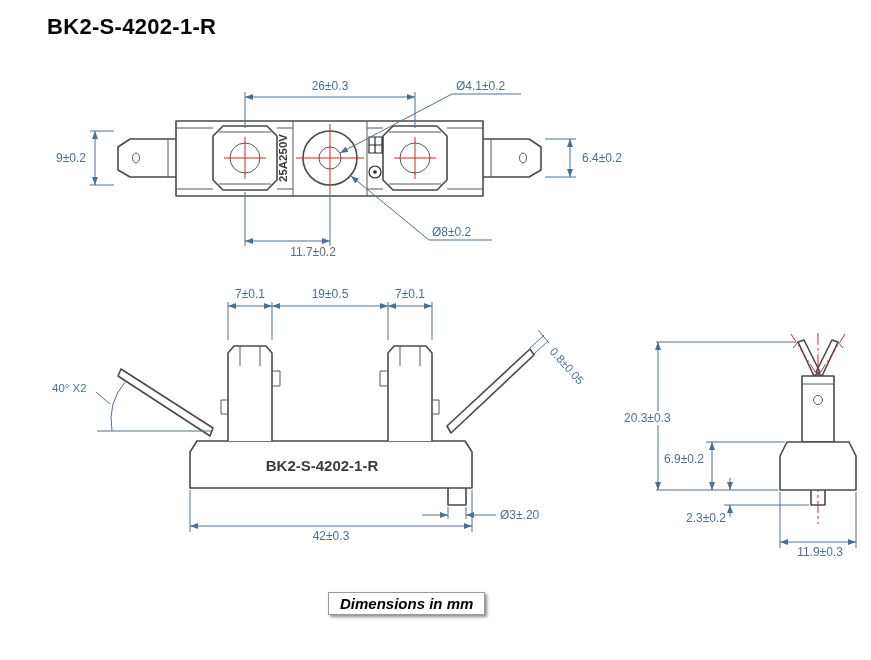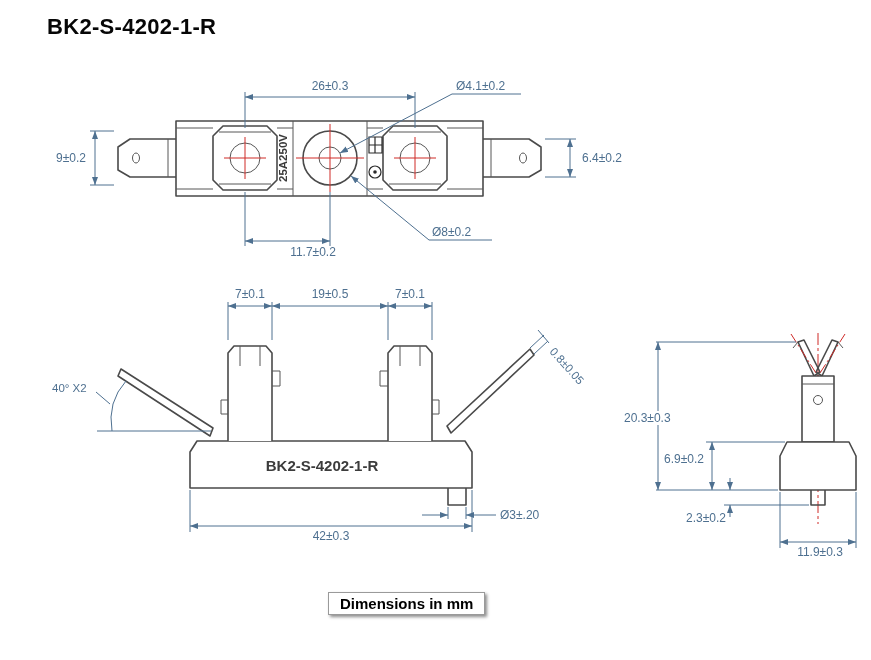--- a/index.html
+++ b/index.html
@@ -7,21 +7,21 @@
     width:871px; height:660px; position:relative; background:#ffffff;
     font-family:"Liberation Sans", sans-serif; overflow:hidden;
   }
   .page-title {
     position:absolute; left:47px; top:14px;
     font-size:22px; font-weight:bold; color:#060606; letter-spacing:.3px;
   }
   .footer-note {
     position:absolute; left:328px; top:592px; background:#fff;
     border:1px solid #9a9a9a; box-shadow:2px 2px 3px rgba(0,0,0,.45);
-    padding:2px 11px; font-size:15px; font-weight:bold; color:#000;
+    padding:2px 11px; font-size:15px; font-weight:bold; color:#000;font-style:italic;
   }
   svg { position:absolute; left:0; top:0; }
   svg text { font-family:"Liberation Sans", sans-serif; }
   .p  { stroke:#4a4a4a; stroke-width:1.6; fill:none; stroke-linejoin:round; }
   .pf { stroke:#4a4a4a; stroke-width:1.6; fill:#ffffff; stroke-linejoin:round; }
   .pt { stroke:#565656; stroke-width:1; fill:none; }
   .mk { stroke:#2b2b2b; stroke-width:1.2; fill:none; }
   .d  { stroke:#4e7090; stroke-width:1; fill:none; }
   .r  { stroke:#cf2a27; stroke-width:1; fill:none; }
   .dim { fill:#4e7090; font-size:12px; }

